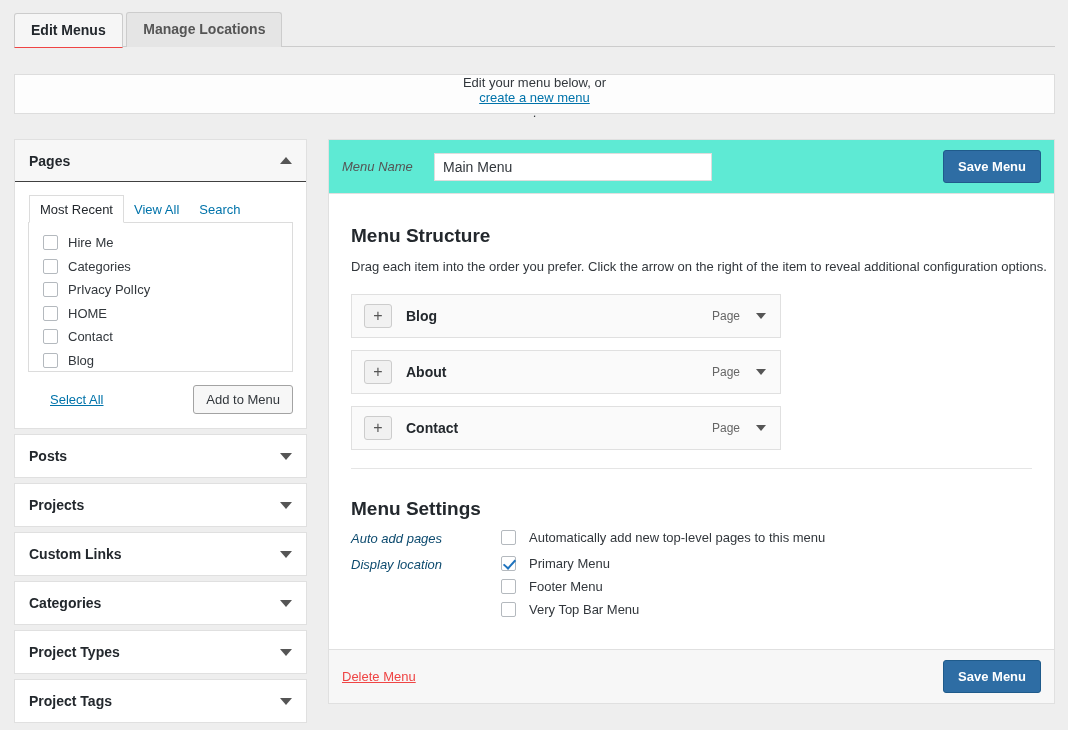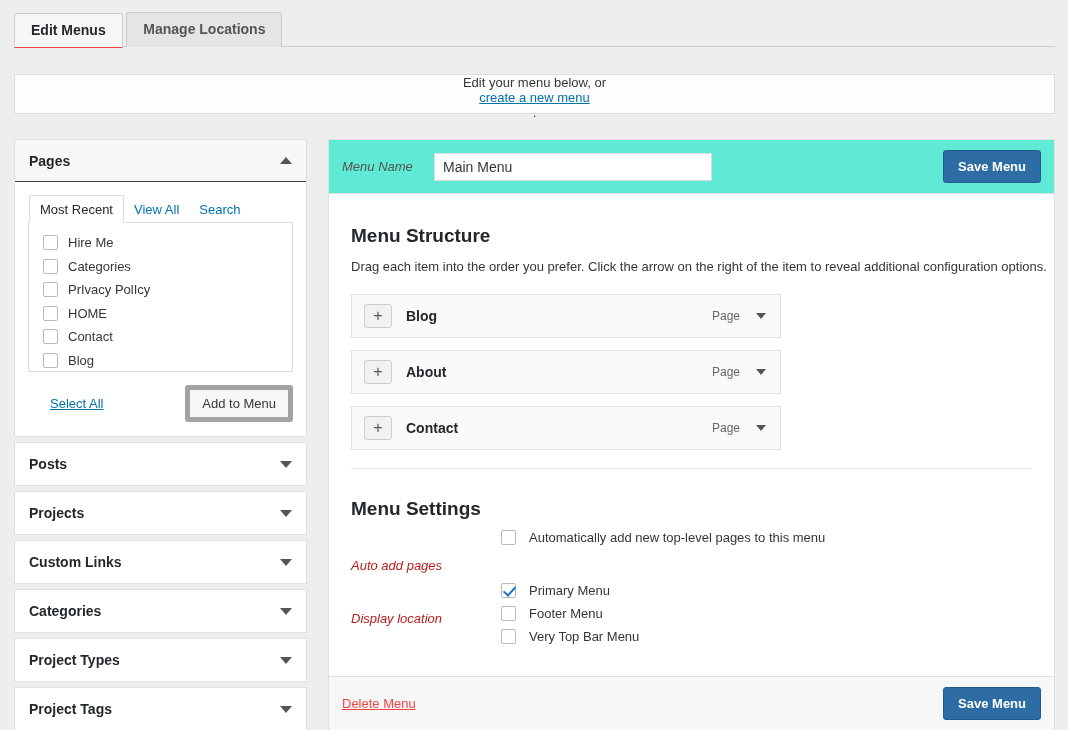--- a/index.html
+++ b/index.html
@@ -109,21 +109,21 @@
     width: 5px; height: 10px;
     border: solid #1e73be;
     border-width: 0 2px 2px 0;
     transform: rotate(42deg);
   }
 
   .list-actions { display: flex; align-items: center; justify-content: space-between; margin-top: 13px; margin-left: 22px; }
   .link-blue { color: #0073aa; text-decoration: underline; cursor: pointer; font-size: 13px; }
   .btn-secondary {
     background: #f7f7f7;
-    border: 5px solid #a3a3a3;
+    border: 1px solid #a3a3a3;
     border-radius: 3px;
     color: #32373c;
     font-size: 13px;
     padding: 6px 12px;
     cursor: pointer;
     font-family: "Liberation Sans", sans-serif;
   }
 
   
   .main { position: absolute; left: 328px; top: 139px; width: 727px; }
@@ -185,21 +185,21 @@
     line-height: 1;
   }
   .menu-row .title { font-weight: bold; font-size: 14px; margin-left: 14px; color: #23282d; }
   .menu-row .type { margin-left: auto; color: #666; font-size: 12px; }
   .menu-row .chev { margin: 0 14px 0 16px; cursor: pointer; }
 
   .divider { border-top: 1px solid #e5e5e5; margin: 18px 0 0 0; }
 
   .settings { padding-top: 14px; padding-bottom: 22px; }
   .set-row { display: flex; align-items: flex-start; margin-bottom: 10px; }
-  .set-label { font-style: italic; color: #b91c1c; font-size: 13px; width: 150px; padding-top: 1px; margin-top: 27px; }
+  .set-label { font-style: italic; color: #0c4a6e; font-size: 13px; width: 150px; padding-top: 1px; }
   .set-opts { display: flex; flex-direction: column; gap: 8px; }
   .set-opt { display: flex; align-items: center; }
   .set-opt .txt { margin-left: 13px; font-size: 13px; color: #32373c; }
 
   .main-foot {
     background: #f7f7f7;
     border-top: 1px solid #e0e0e0;
     height: 54px;
     display: flex; align-items: center;
     padding: 0 13px;

